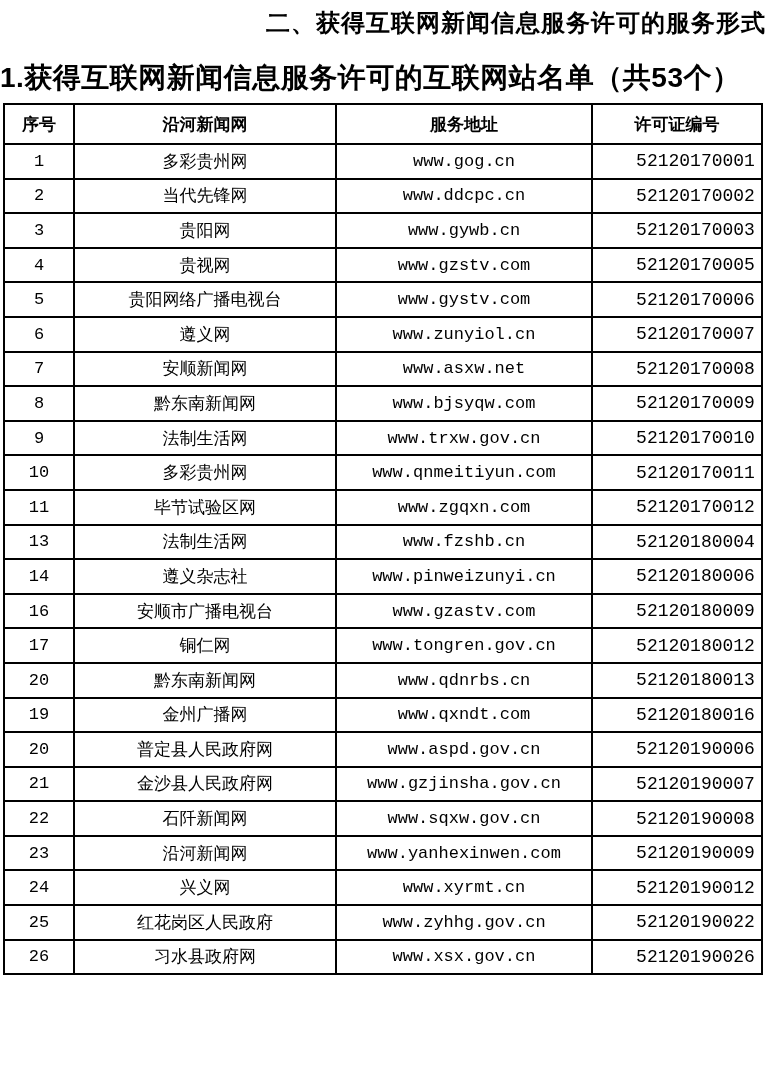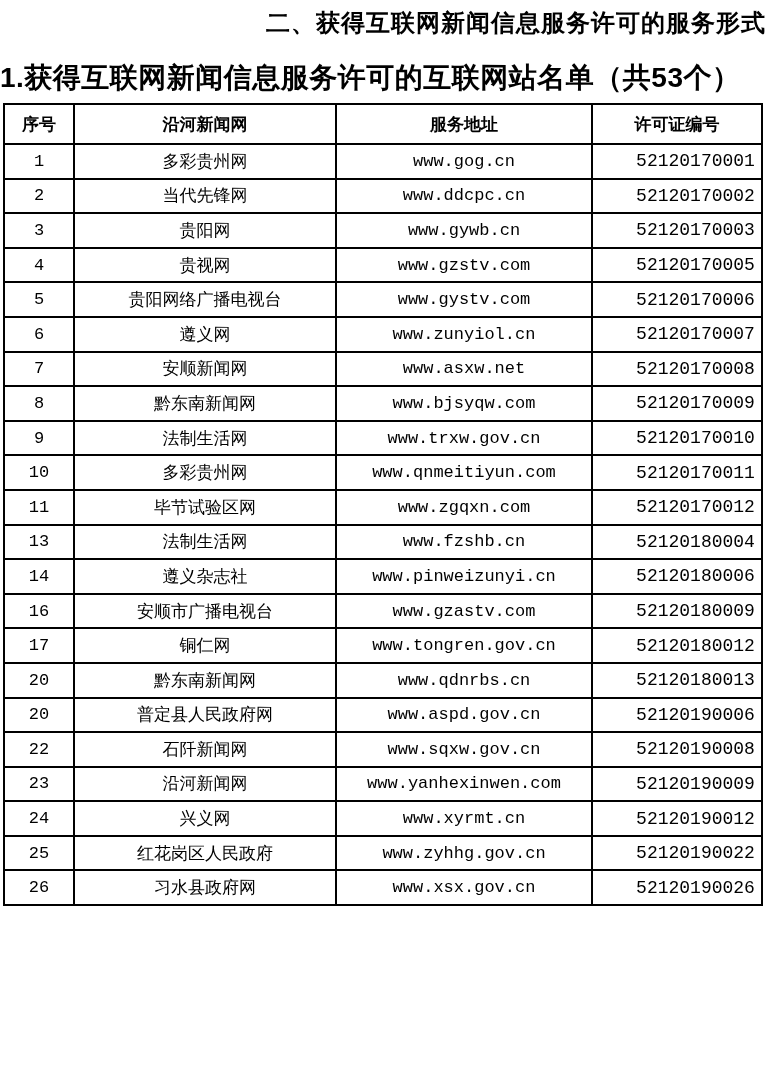--- a/index.html
+++ b/index.html
@@ -191,26 +191,38 @@
           <td class="cell-url">www.tongren.gov.cn</td>
           <td class="cell-license">52120180012</td>
         </tr>
         <tr>
           <td class="cell-serial">20</td>
           <td class="cell-name">黔东南新闻网</td>
           <td class="cell-url">www.qdnrbs.cn</td>
           <td class="cell-license">52120180013</td>
         </tr>
         <tr>
+          <td class="cell-serial">19</td>
+          <td class="cell-name">金州广播网</td>
+          <td class="cell-url">www.qxndt.com</td>
+          <td class="cell-license">52120180016</td>
+        </tr>
+        <tr>
           <td class="cell-serial">20</td>
           <td class="cell-name">普定县人民政府网</td>
           <td class="cell-url">www.aspd.gov.cn</td>
           <td class="cell-license">52120190006</td>
         </tr>
         <tr>
+          <td class="cell-serial">21</td>
+          <td class="cell-name">金沙县人民政府网</td>
+          <td class="cell-url">www.gzjinsha.gov.cn</td>
+          <td class="cell-license">52120190007</td>
+        </tr>
+        <tr>
           <td class="cell-serial">22</td>
           <td class="cell-name">石阡新闻网</td>
           <td class="cell-url">www.sqxw.gov.cn</td>
           <td class="cell-license">52120190008</td>
         </tr>
         <tr>
           <td class="cell-serial">23</td>
           <td class="cell-name">沿河新闻网</td>
           <td class="cell-url">www.yanhexinwen.com</td>
           <td class="cell-license">52120190009</td>

